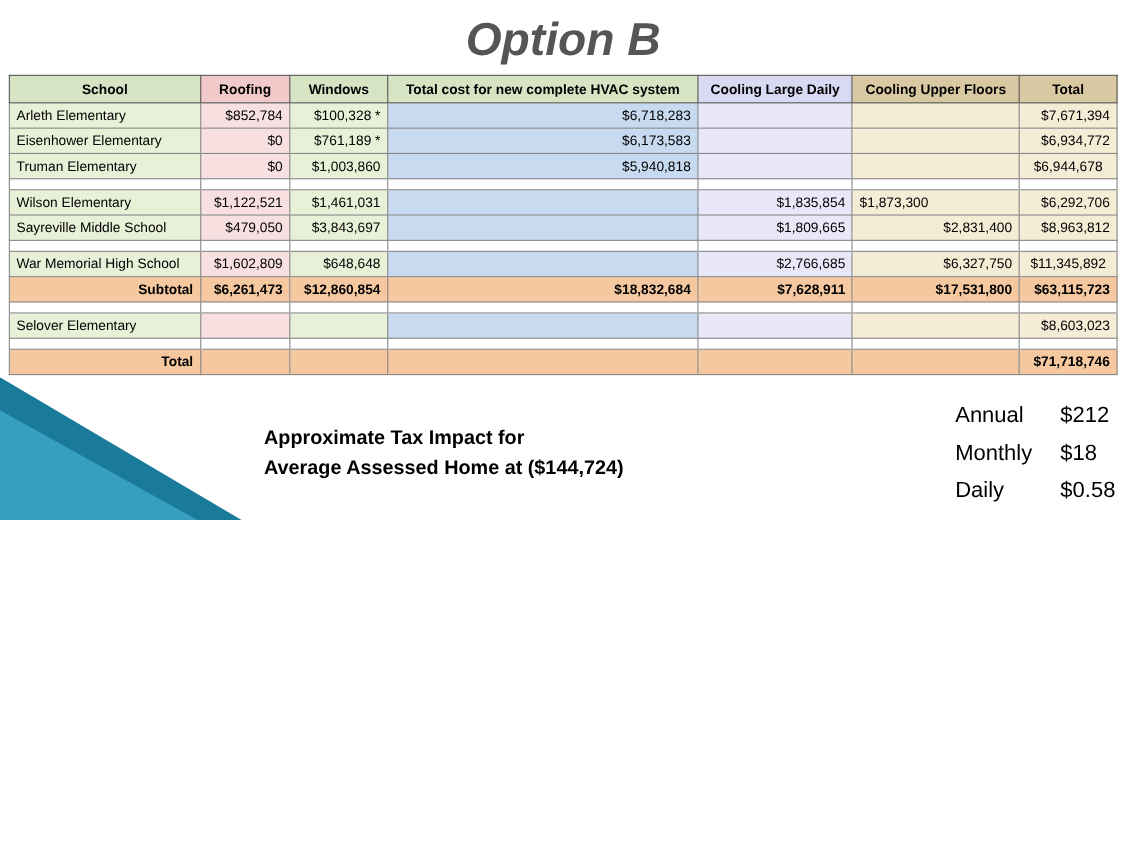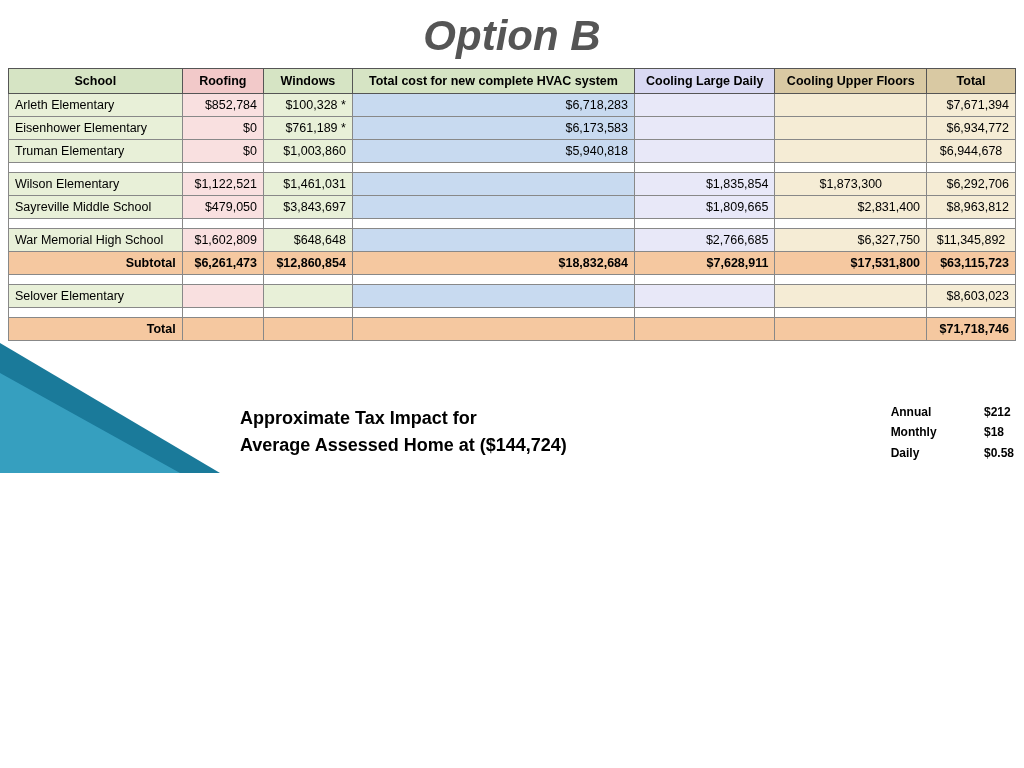--- a/index.html
+++ b/index.html
@@ -130,22 +130,22 @@
       align-items: center;
     }
 
     .footer-left {
       font-size: 18px;
       font-weight: bold;
       line-height: 1.5;
     }
 
     .footer-right {
-      font-size: 12px;
-      font-weight: bold;
+      font-size: 20px;
+      font-weight: normal;
       line-height: 1.7;
       text-align: left;
     }
 
     .footer-right .label {
       display: inline-block;
       min-width: 90px;
     }
     .footer-right .value {
       display: inline-block;
@@ -205,21 +205,21 @@
           <td style="height: 10px; background: rgb(255, 255, 255);"></td>
           <td style="height: 10px; background: rgb(255, 255, 255);"></td>
           <td style="height: 10px; background: rgb(255, 255, 255);"></td>
         </tr>
         <tr class="group-blue ">
           <td class="school-col" style="text-align: left;">Wilson Elementary</td>
           <td class="roofing-col" style="text-align: right; margin-top: 14px;">$1,122,521</td>
           <td class="windows-col" style="text-align: right;">$1,461,031</td>
           <td class="hvac-col" style="text-align: right;"></td>
           <td class="cooling-large-col" style="text-align: right;">$1,835,854</td>
-          <td class="cooling-upper-col" style="text-align: center;">$1,873,300</td>
+          <td class="cooling-upper-col" style="text-align: left;">$1,873,300</td>
           <td class="total-col" style="text-align: right;">$6,292,706</td>
         </tr>
         <tr class="group-blue ">
           <td class="school-col" style="text-align: left;">Sayreville Middle School</td>
           <td class="roofing-col" style="text-align: right;">$479,050</td>
           <td class="windows-col" style="text-align: right;">$3,843,697</td>
           <td class="hvac-col" style="text-align: right;"></td>
           <td class="cooling-large-col" style="text-align: right;">$1,809,665</td>
           <td class="cooling-upper-col" style="text-align: right;">$2,831,400</td>
           <td class="total-col" style="text-align: right;">$8,963,812</td>

